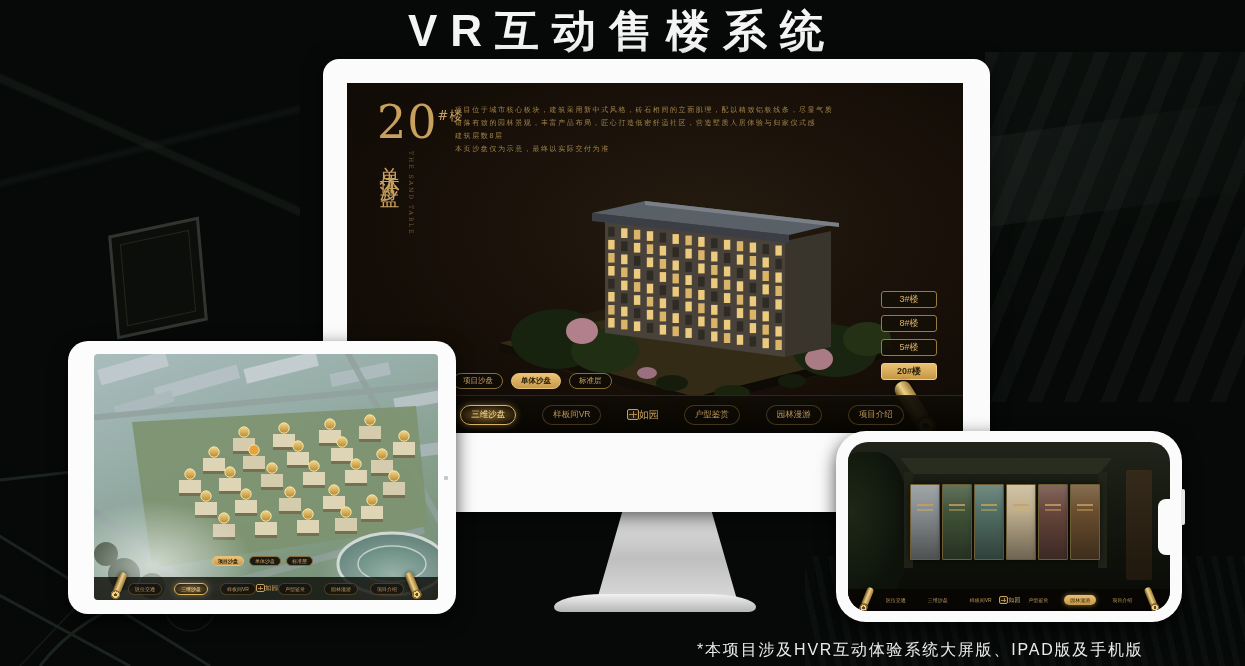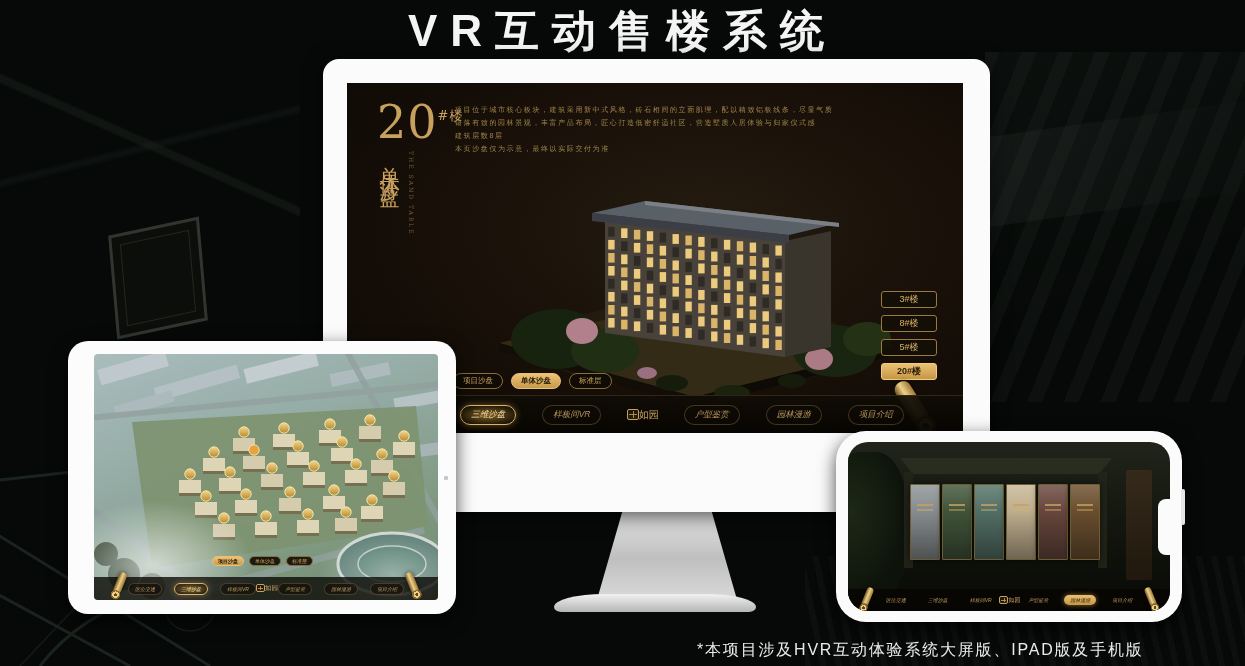--- a/index.html
+++ b/index.html
@@ -58,21 +58,21 @@
     background:linear-gradient(#1c150a,#2a1f0e);position:relative;}
   .seal::before,.seal::after{content:"";position:absolute;background:var(--gold);opacity:.8;}
   .seal::before{left:50%;top:1px;bottom:1px;width:1px;}
   .seal::after{top:50%;left:1px;right:1px;height:1px;}
   .brandtext{color:var(--gold);font-family:"DejaVu Serif", serif;text-align:center;line-height:1;}
   
   .tab{border:1px solid var(--gold_dim);border-radius:8px;color:var(--gold);
     background:rgba(16,12,5,.9);white-space:nowrap;text-align:center;}
   .tab.active{background:linear-gradient(#eec277,#c79a4b);color:#241a06;border-color:#e8c078;font-weight:bold;}
   .mitem{color:#bb985c;white-space:nowrap;border:1px solid rgba(170,135,70,.35);
-    border-radius:10px;background:rgba(14,10,5,.55);position:relative;font-style:italic;}
+    border-radius:10px;background:rgba(14,10,5,.55);position:relative;}
   .mitem.active{border-color:#dcb266;color:#f3dda4;
     background:radial-gradient(ellipse at center, rgba(150,112,45,.85), rgba(52,38,12,.55) 75%);
     box-shadow:0 0 7px rgba(214,170,85,.45);}
   
   .monitor{position:absolute;left:323px;top:59px;width:667px;height:453px;background:#fbfbfb;
     border-radius:16px;box-shadow:0 4px 20px rgba(0,0,0,.65);}
   .stand-neck{position:absolute;left:588px;top:510px;width:158px;height:88px;
     background:linear-gradient(180deg,#e6e6e6,#bfbfbf 55%,#d8d8d8);
     clip-path:polygon(22% 0, 78% 0, 94% 100%, 6% 100%);}
   .stand-base{position:absolute;left:554px;top:594px;width:202px;height:18px;

